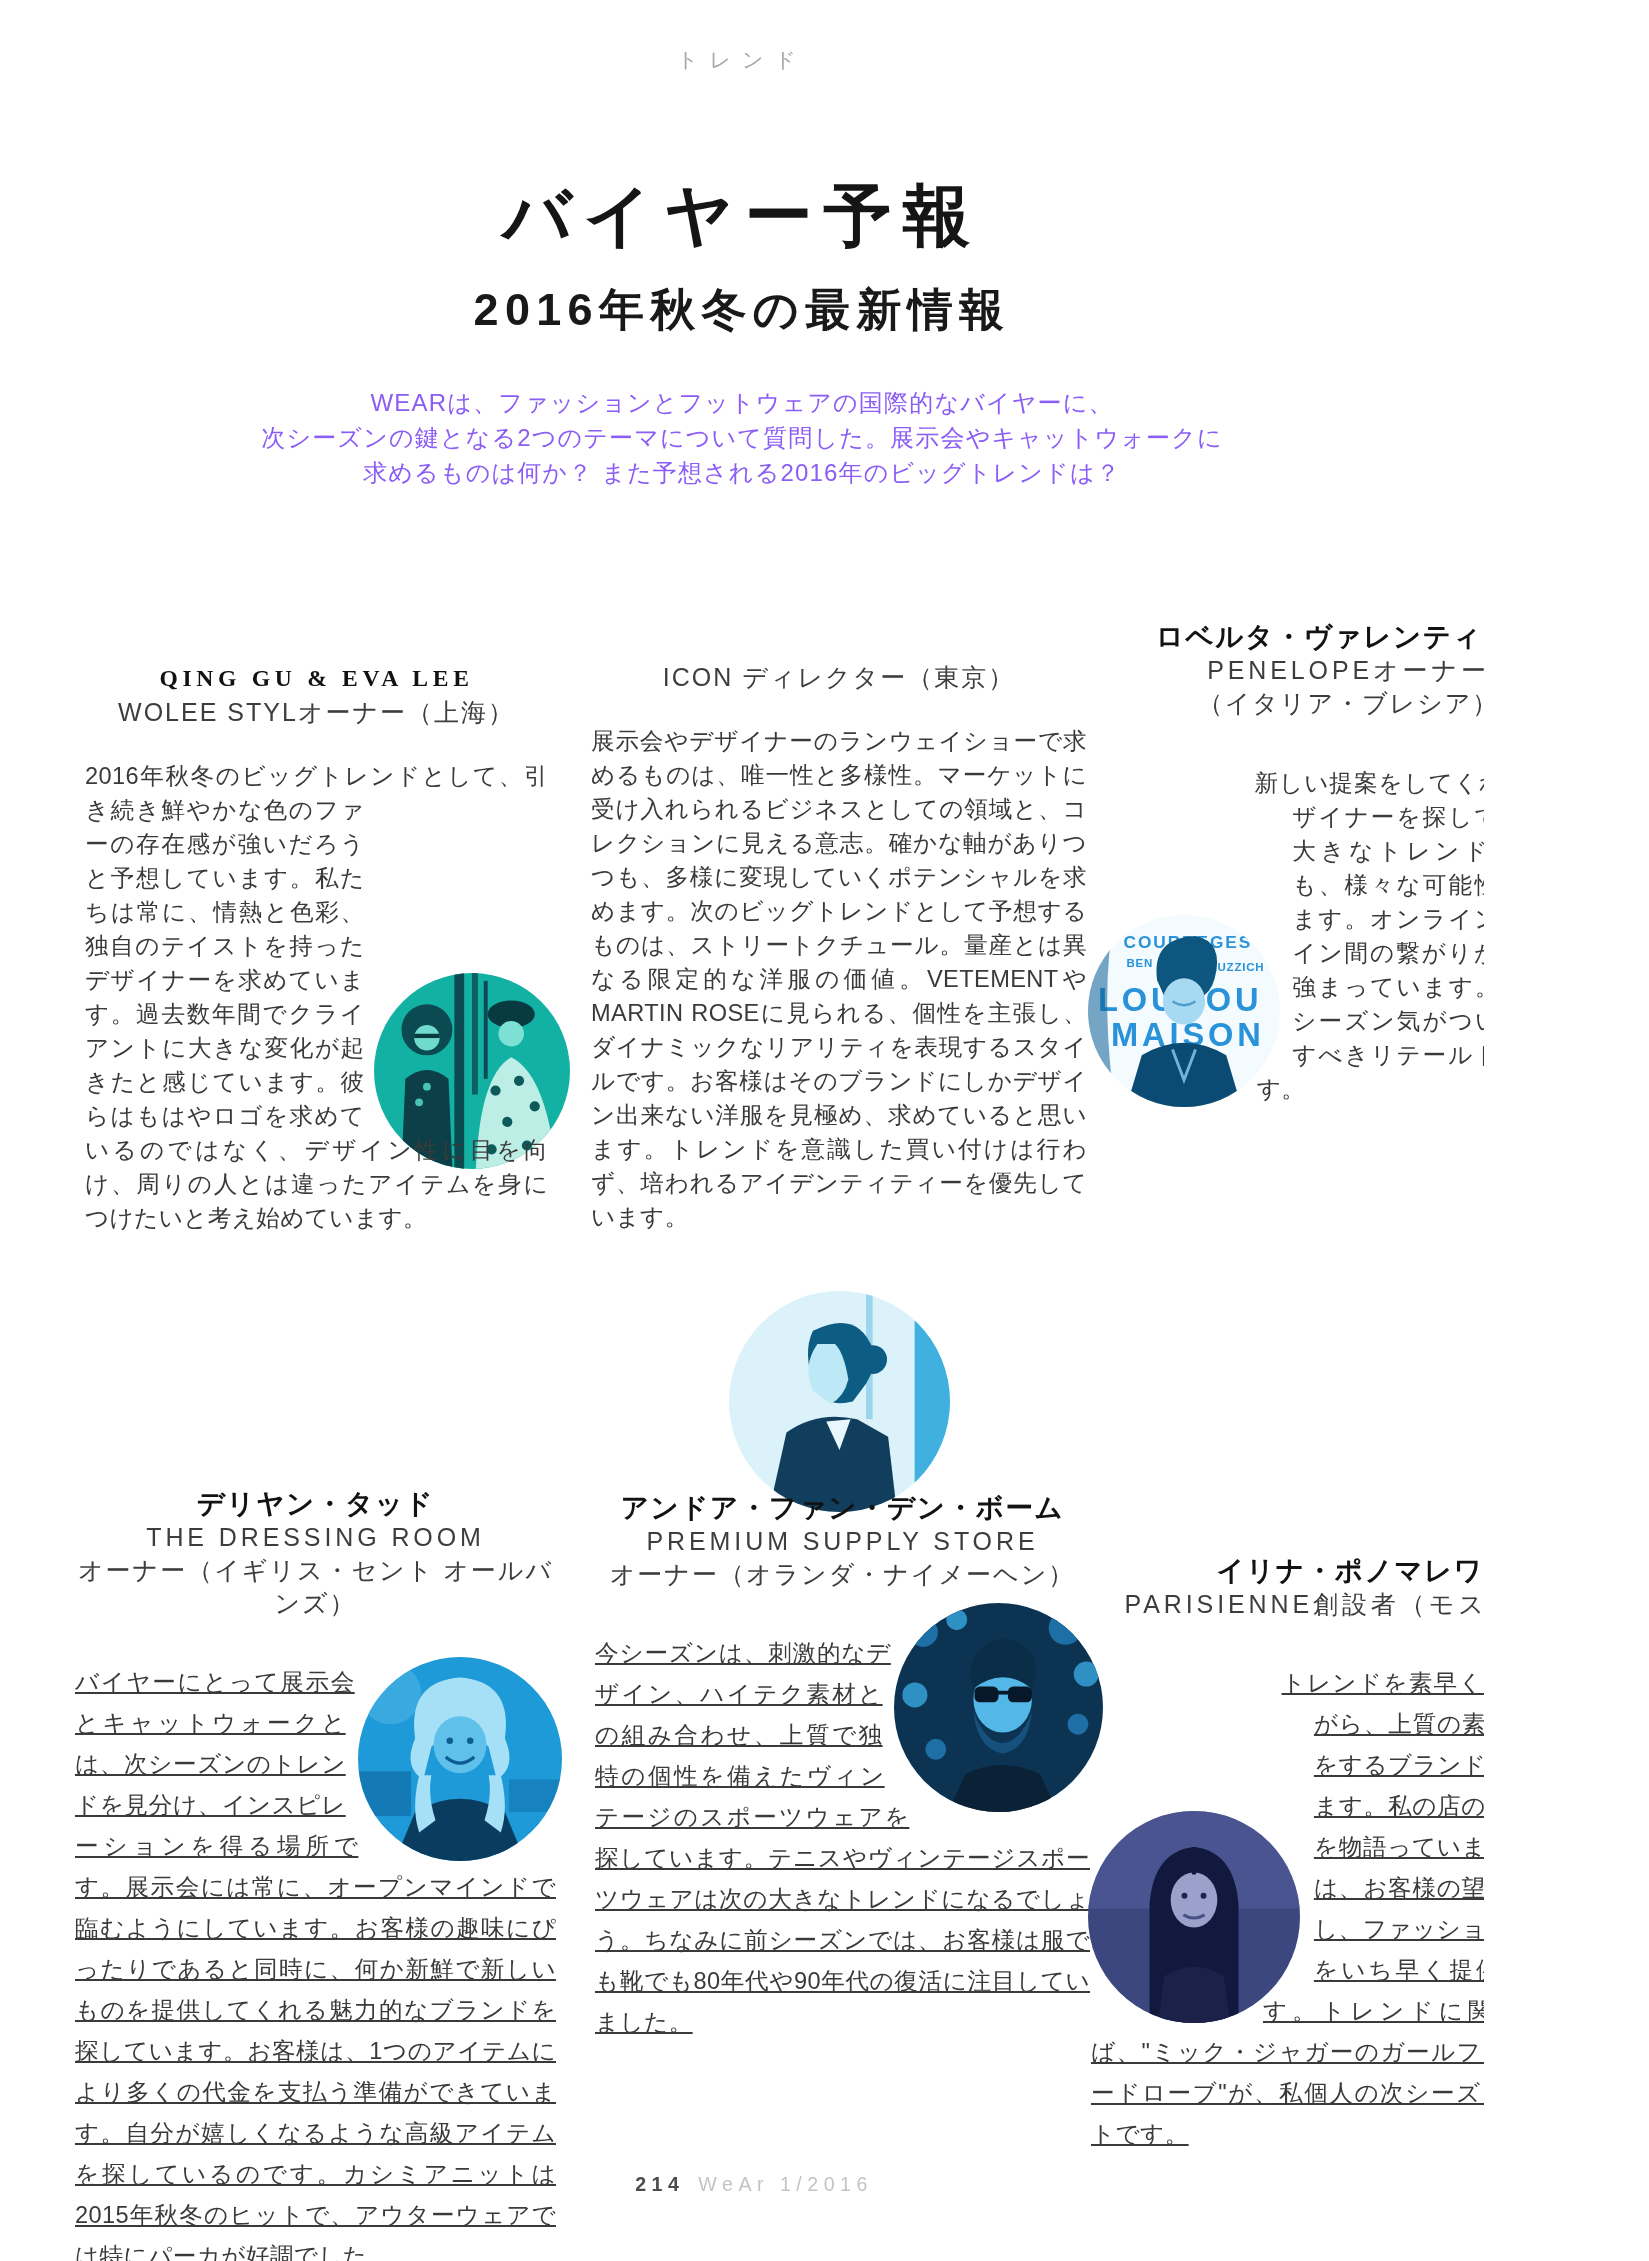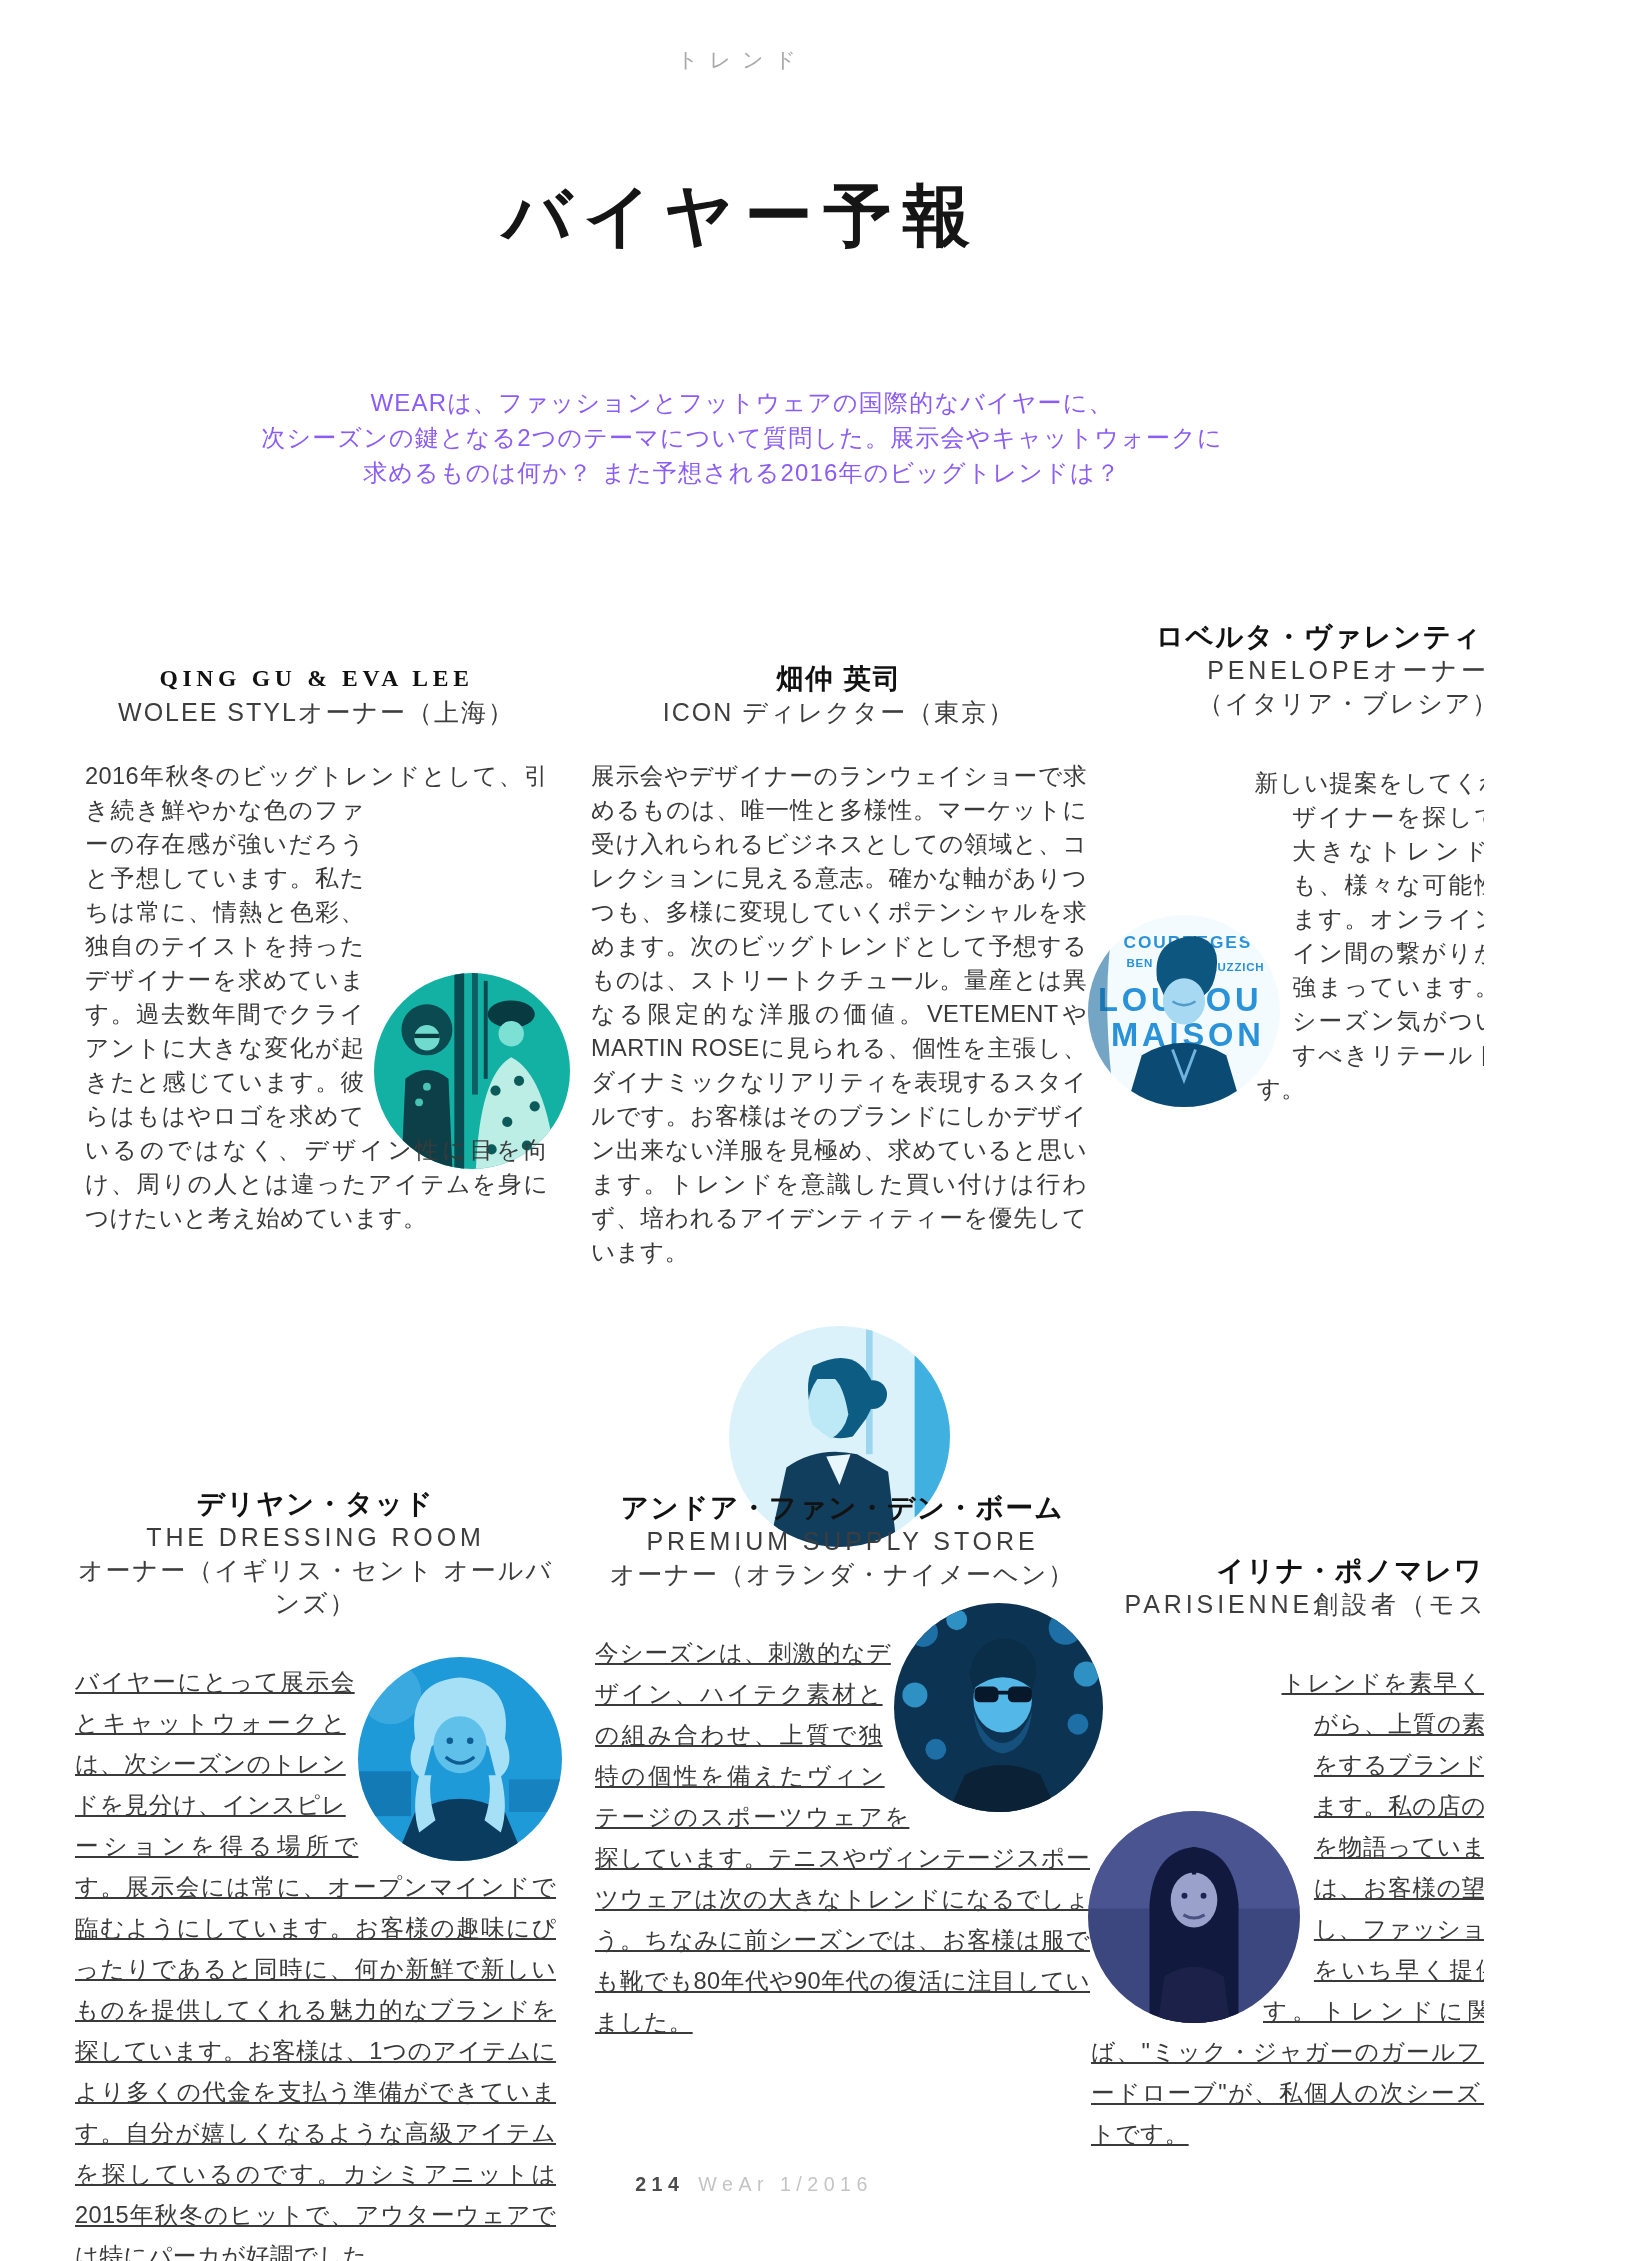--- a/index.html
+++ b/index.html
@@ -76,20 +76,21 @@
   .footer .pageno{font-weight:bold;color:#4c4c4c;margin-right:14px;}
   .footer .mag{color:#c4c4c4;}
 </style>
 </head>
 <body>
 
 <div class="page">
 
   <div class="kicker">トレンド</div>
   <div class="title">バイヤー予報</div>
+  <div class="subtitle">2016年秋冬の最新情報</div>
   <div class="intro">WEARは、ファッションとフットウェアの国際的なバイヤーに、
 次シーズンの鍵となる2つのテーマについて質問した。展示会やキャットウォークに
 求めるものは何か？ また予想される2016年のビッグトレンドは？</div>
 
   <div class="card card1">
     <div class="name latin-serif">QING GU &amp; EVA LEE</div>
     <div class="role-line">WOLEE STYLオーナー（上海）</div>
     <p class="p-body lh1">
       <span class="photo ph-float-r ph1">
         <svg viewBox="0 0 100 100" preserveAspectRatio="none" aria-hidden="true">
@@ -112,21 +113,20 @@
           <circle cx="68" cy="76" r="2.6" fill="#0d5a5a"></circle>
           <circle cx="78" cy="88" r="2.6" fill="#0d5a5a"></circle>
           <circle cx="60" cy="90" r="2.6" fill="#0d5a5a"></circle>
         </svg>
       </span>
       <span>2016年秋冬のビッグトレンドとして、引き続き鮮やかな色のファーの存在感が強いだろうと予想しています。私たちは常に、情熱と色彩、独自のテイストを持ったデザイナーを求めています。過去数年間でクライアントに大きな変化が起きたと感じています。彼らはもはやロゴを求めているのではなく、デザイン性に目を向け、周りの人とは違ったアイテムを身につけたいと考え始めています。</span>
     </p>
   </div>
 
   <div class="card card2">
-    <div class="name">畑仲 英司</div>
     <div class="role-line">ICON ディレクター（東京）</div>
     <p class="p-body lh1">
       <span>展示会やデザイナーのランウェイショーで求めるものは、唯一性と多様性。マーケットに受け入れられるビジネスとしての領域と、コレクションに見える意志。確かな軸がありつつも、多様に変現していくポテンシャルを求めます。次のビッグトレンドとして予想するものは、ストリートクチュール。量産とは異なる限定的な洋服の価値。VETEMENTやMARTIN ROSEに見られる、個性を主張し、ダイナミックなリアリティを表現するスタイルです。お客様はそのブランドにしかデザイン出来ない洋服を見極め、求めていると思います。トレンドを意識した買い付けは行わず、培われるアイデンティティーを優先しています。</span>
     </p>
     <span class="photo ph2">
       <svg viewBox="0 0 100 100" preserveAspectRatio="none" aria-hidden="true">
         <rect x="0" y="0" width="100" height="100" fill="#dcf2fa"></rect>
         <rect x="84" y="0" width="16" height="100" fill="#3fb0e0"></rect>
         <rect x="62" y="0" width="3" height="58" fill="#9bd6ee"></rect>
         <path d="M38,18 Q58,8 65,26 Q67,34 62,42 L56,50 Q44,53 39,44 Q33,28 38,18 Z" fill="#0d5c84"></path>

